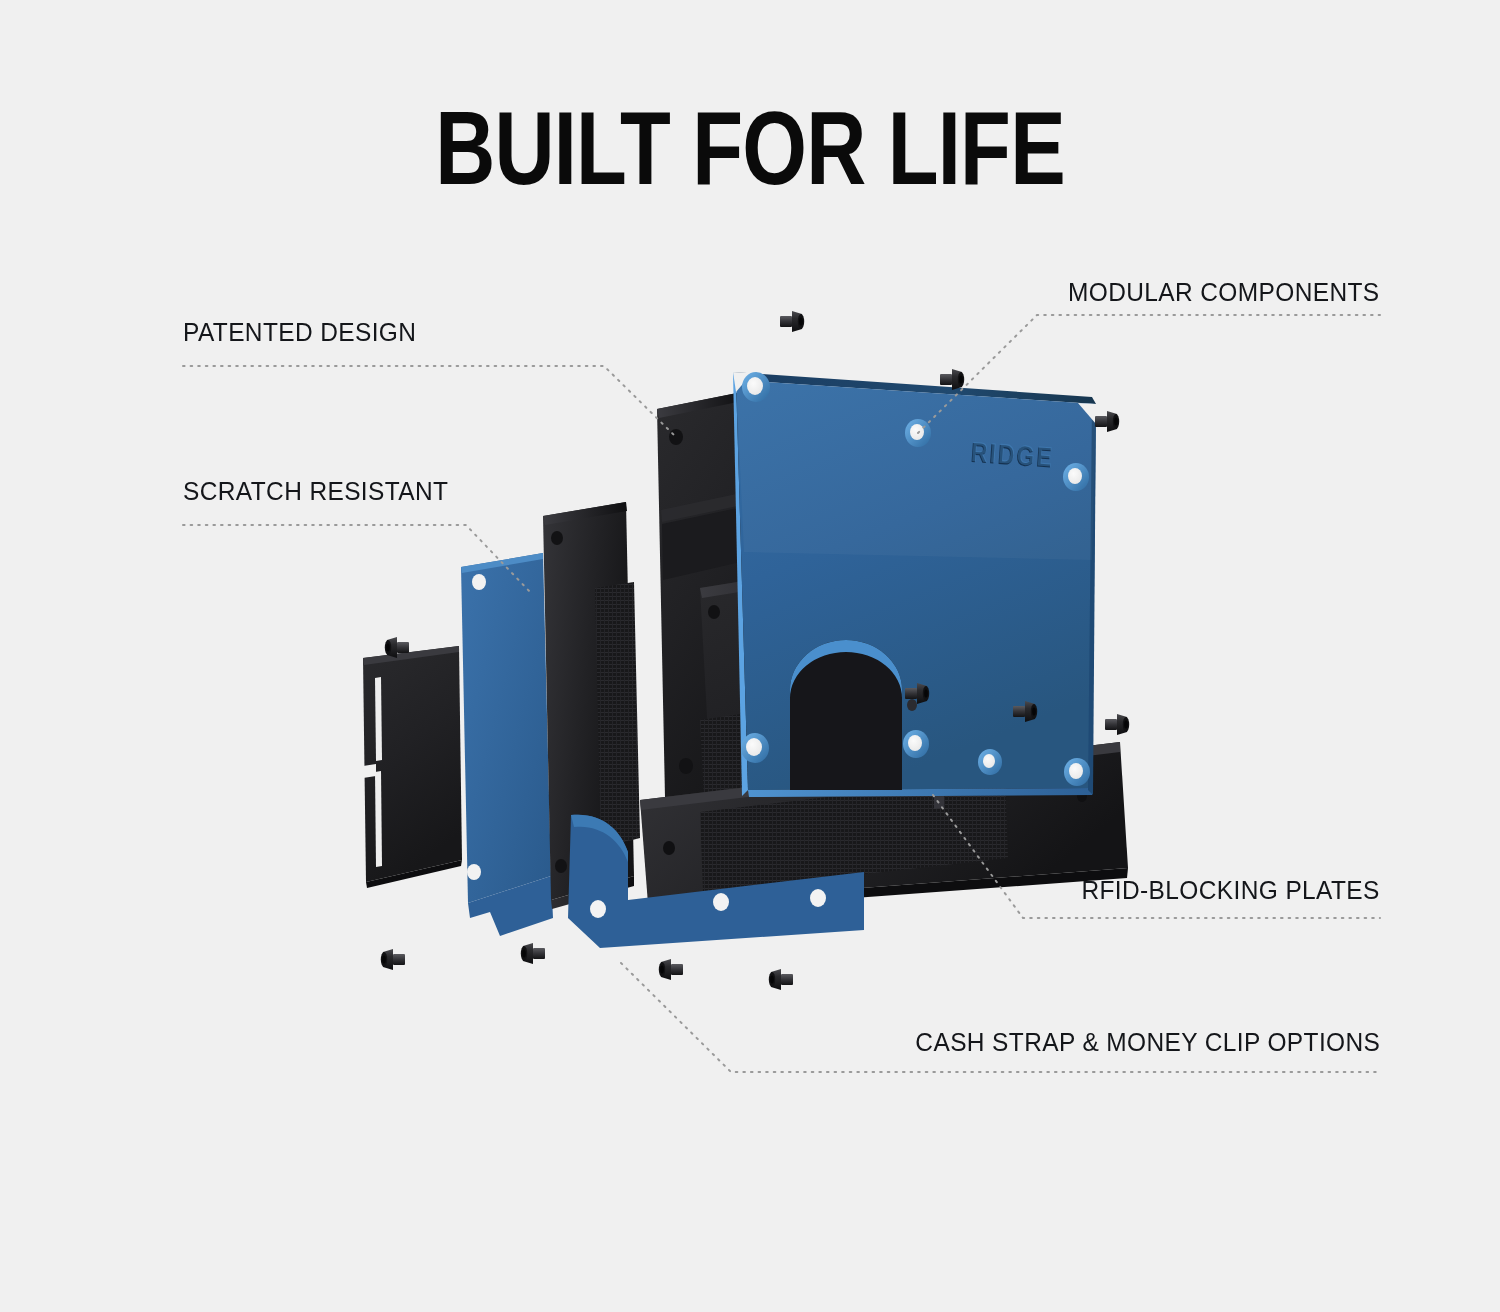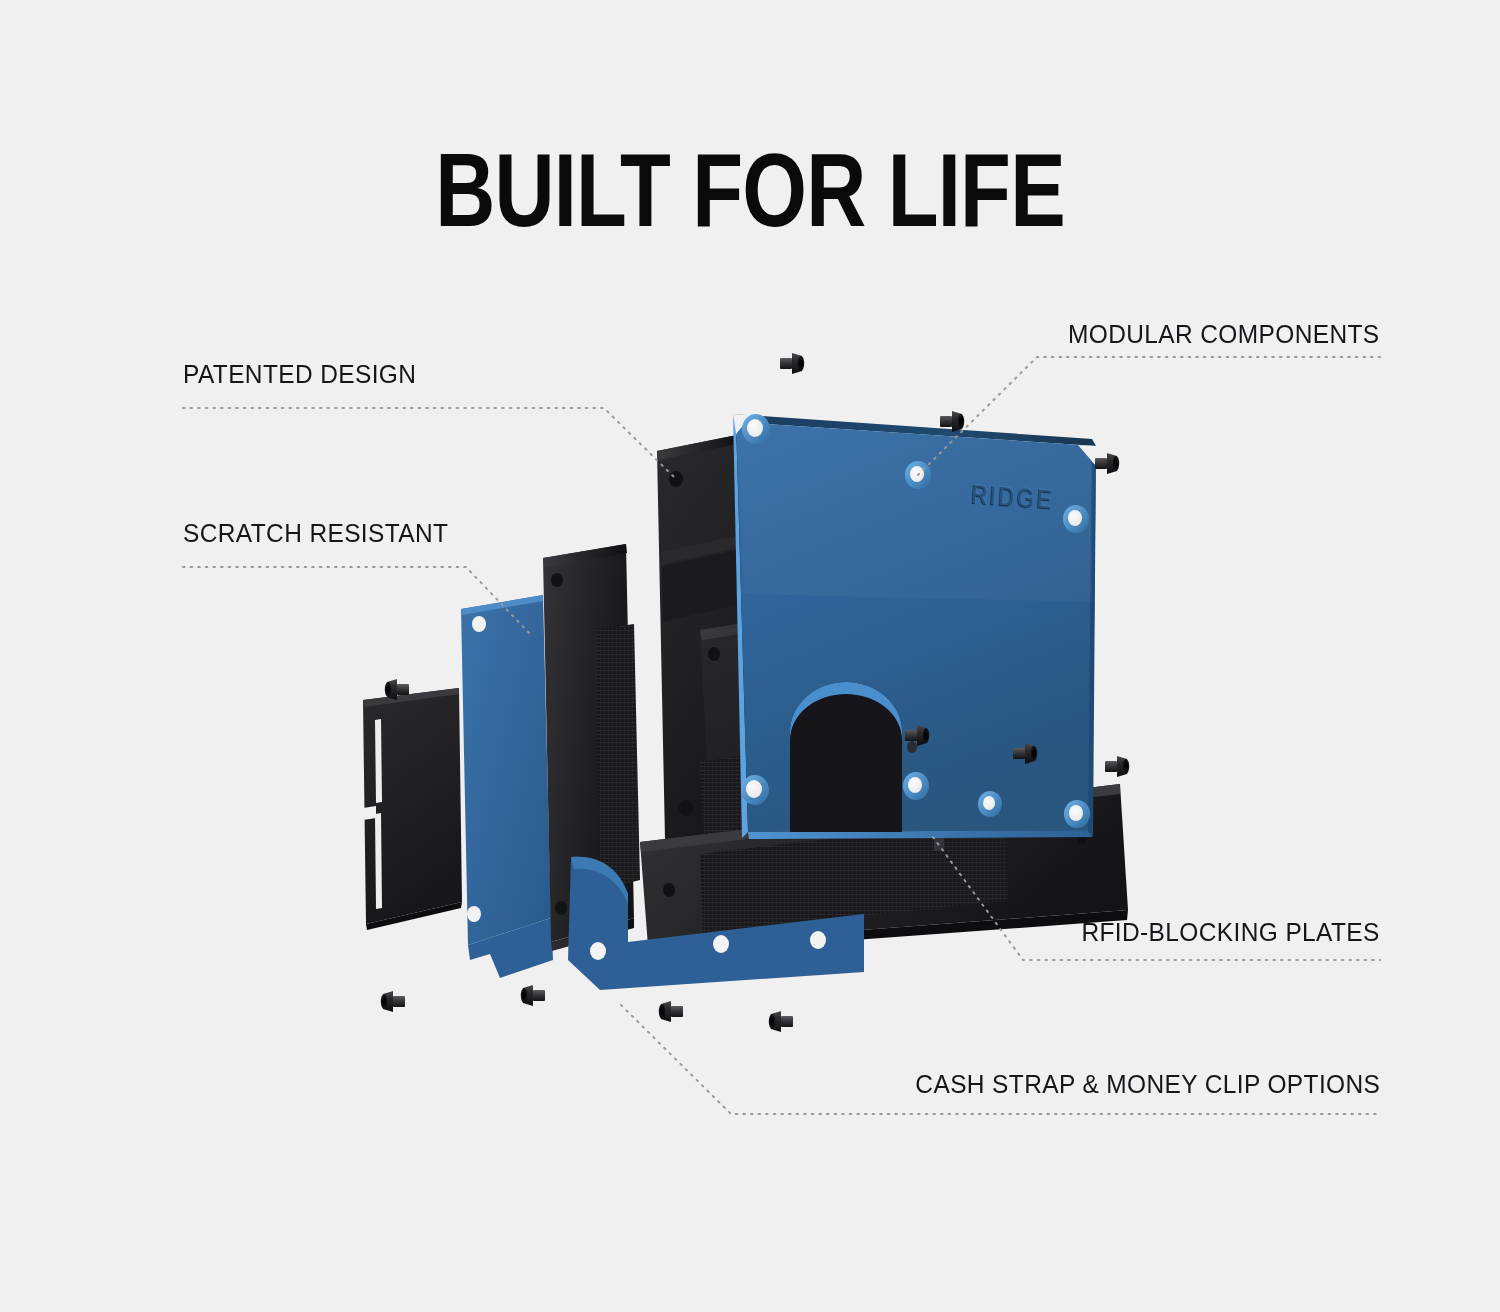--- a/index.html
+++ b/index.html
@@ -3,21 +3,21 @@
 <meta charset="utf-8">
 <style>
   html,body{margin:0;padding:0;}
   body{
     width:1500px;height:1312px;
     background:#f0f0f0;
     font-family:"Liberation Sans","DejaVu Sans",sans-serif;
     overflow:hidden;
     position:relative;
   }
-  #stage{position:absolute;inset:0;width:1500px;height:945px;margin-top:42px;}
+  #stage{position:absolute;inset:0;width:1500px;height:945px;}
 
   
   .title{
     position:absolute;
     left:0;right:0;top:96px;
     text-align:center;
     font-family:"Liberation Sans","DejaVu Sans",sans-serif;
     font-weight:700;
     font-size:104px;
     line-height:1;

